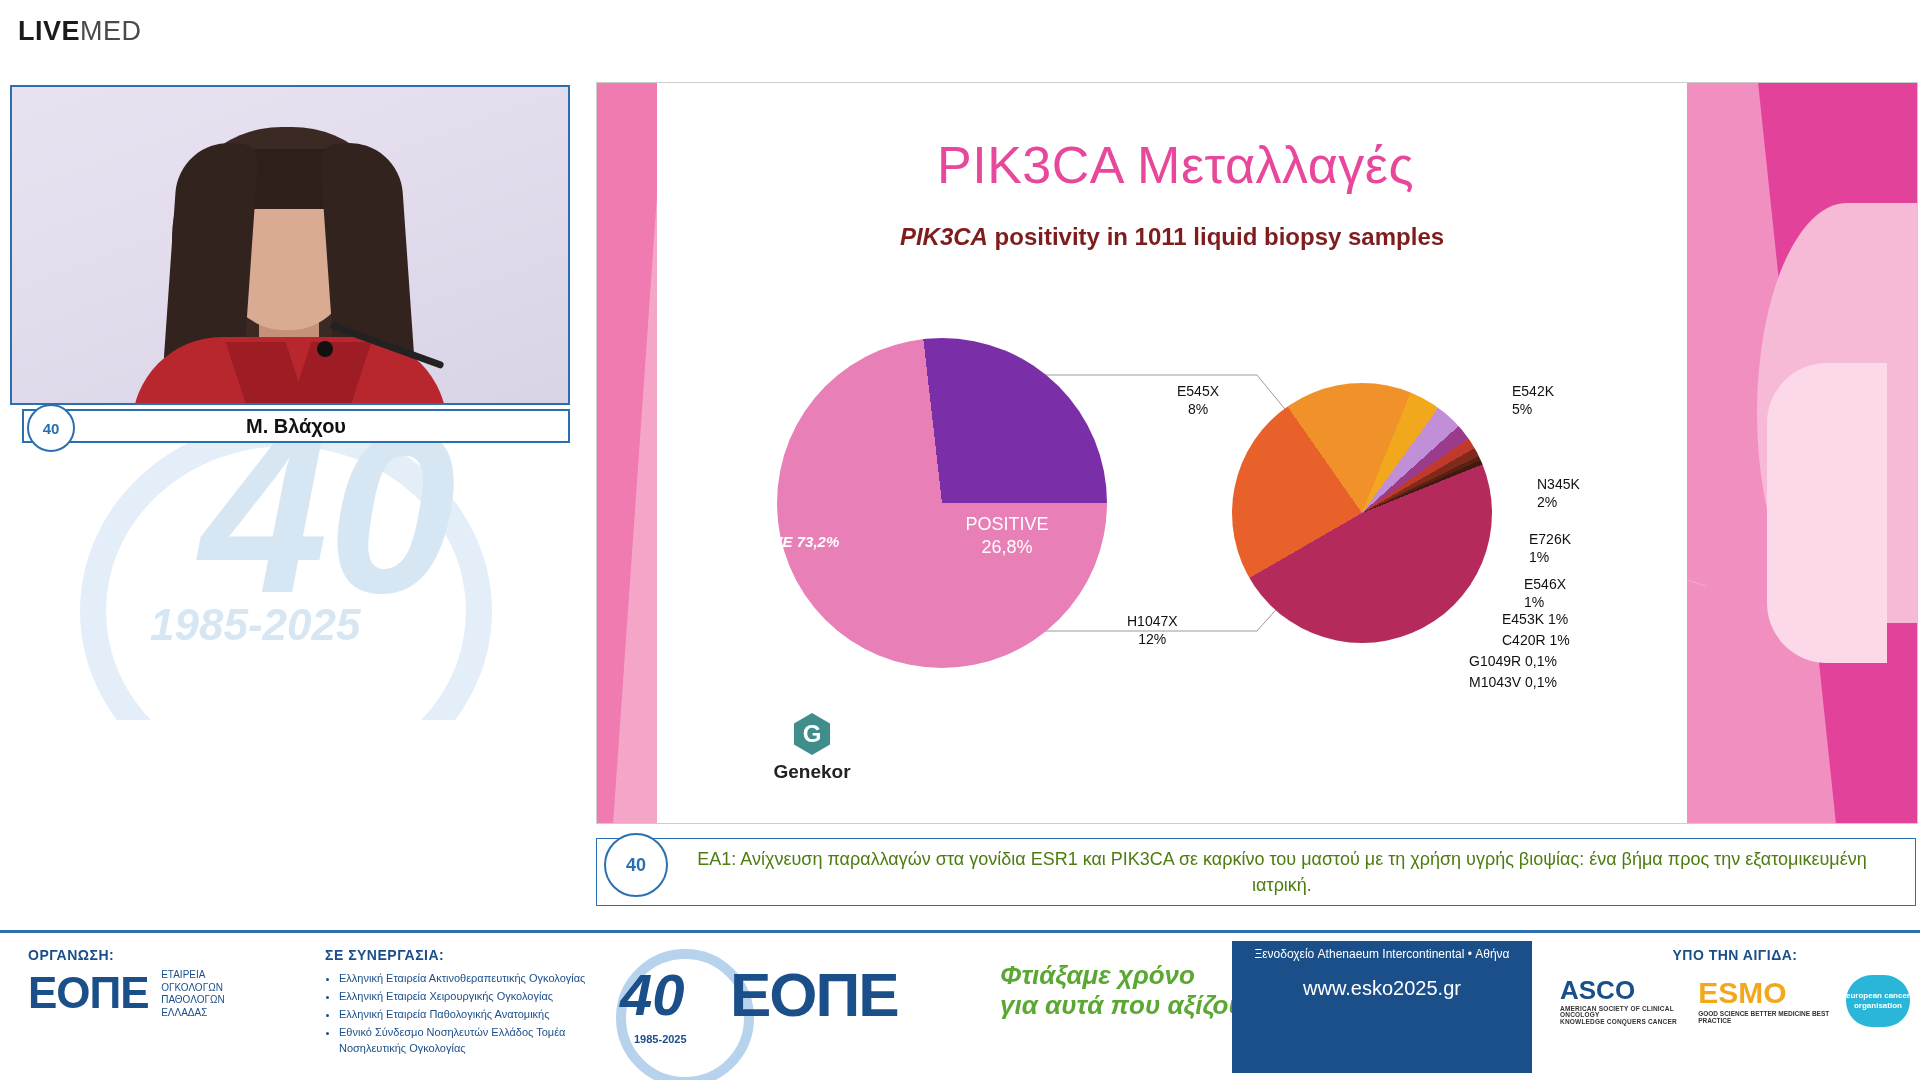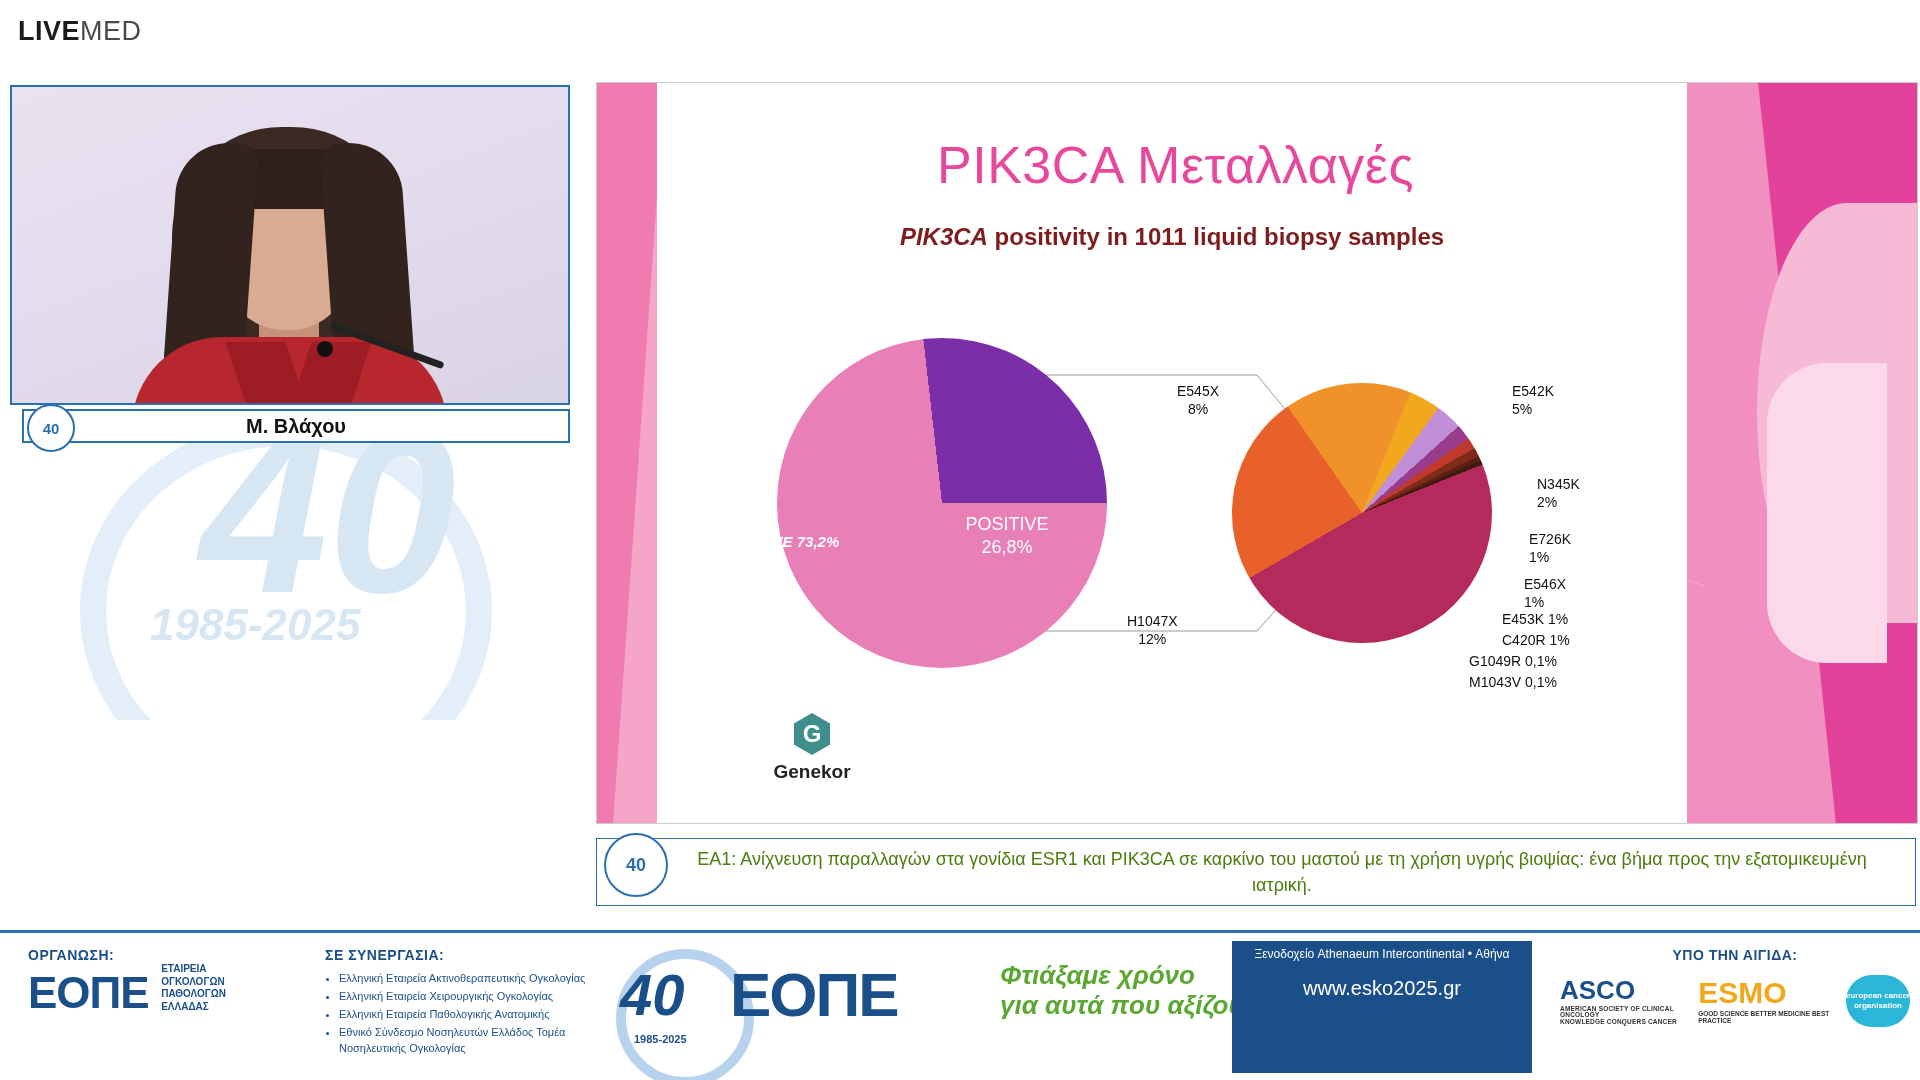--- a/index.html
+++ b/index.html
@@ -127,21 +127,21 @@
     border:2px solid #2a6fb0;display:flex;align-items:center;justify-content:center;
     font-size:18px;font-weight:bold;color:#2a6fb0;
   }
   #caption-text{margin-left:90px;margin-right:20px;text-align:center;font-size:18px;color:#4d7c0f;line-height:1.45;width:1190px;}
 
   
   #footer{position:absolute;left:0;top:930px;width:1920px;height:150px;background:#ffffff;border-top:3px solid #2a6fb0;}
   .f-head{font-size:14px;font-weight:bold;color:#1b4f8a;letter-spacing:.5px;}
   #org-block{position:absolute;left:28px;top:14px;width:270px;}
   #eope-logo{margin-top:8px;font-size:44px;font-weight:bold;color:#1b4f8a;letter-spacing:-1px;line-height:1;display:inline-block;}
-  #eope-sub{display:inline-block;vertical-align:top;margin-left:8px;font-size:10px;font-weight:bold;color:#1b4f8a;line-height:1.25;}
+  #eope-sub{display:inline-block;vertical-align:top;margin-left:8px;margin-top:6px;font-size:10px;font-weight:normal;color:#1b4f8a;line-height:1.25;}
   #coop-block{position:absolute;left:325px;top:14px;width:280px;}
   #coop-list{margin-top:8px;font-size:11px;color:#1b4f8a;line-height:1.45;}
   #coop-list li{margin-bottom:2px;}
   #coop-list{padding-left:14px;}
   #center-logo{position:absolute;left:620px;top:8px;width:380px;height:130px;}
   .c40{position:absolute;left:0;top:20px;font-size:58px;font-weight:bold;font-style:italic;color:#1b4f8a;}
   .c40sub{position:absolute;left:14px;top:92px;font-size:11px;font-weight:bold;color:#1b4f8a;}
   .cring{position:absolute;left:-4px;top:8px;width:118px;height:118px;border:10px solid #9fc3e6;border-radius:50%;opacity:.75;}
   .ceope{position:absolute;left:110px;top:18px;font-size:62px;font-weight:bold;color:#8b8b8b;letter-spacing:-2px;}
   .ceope .blue{color:#1b4f8a;}

